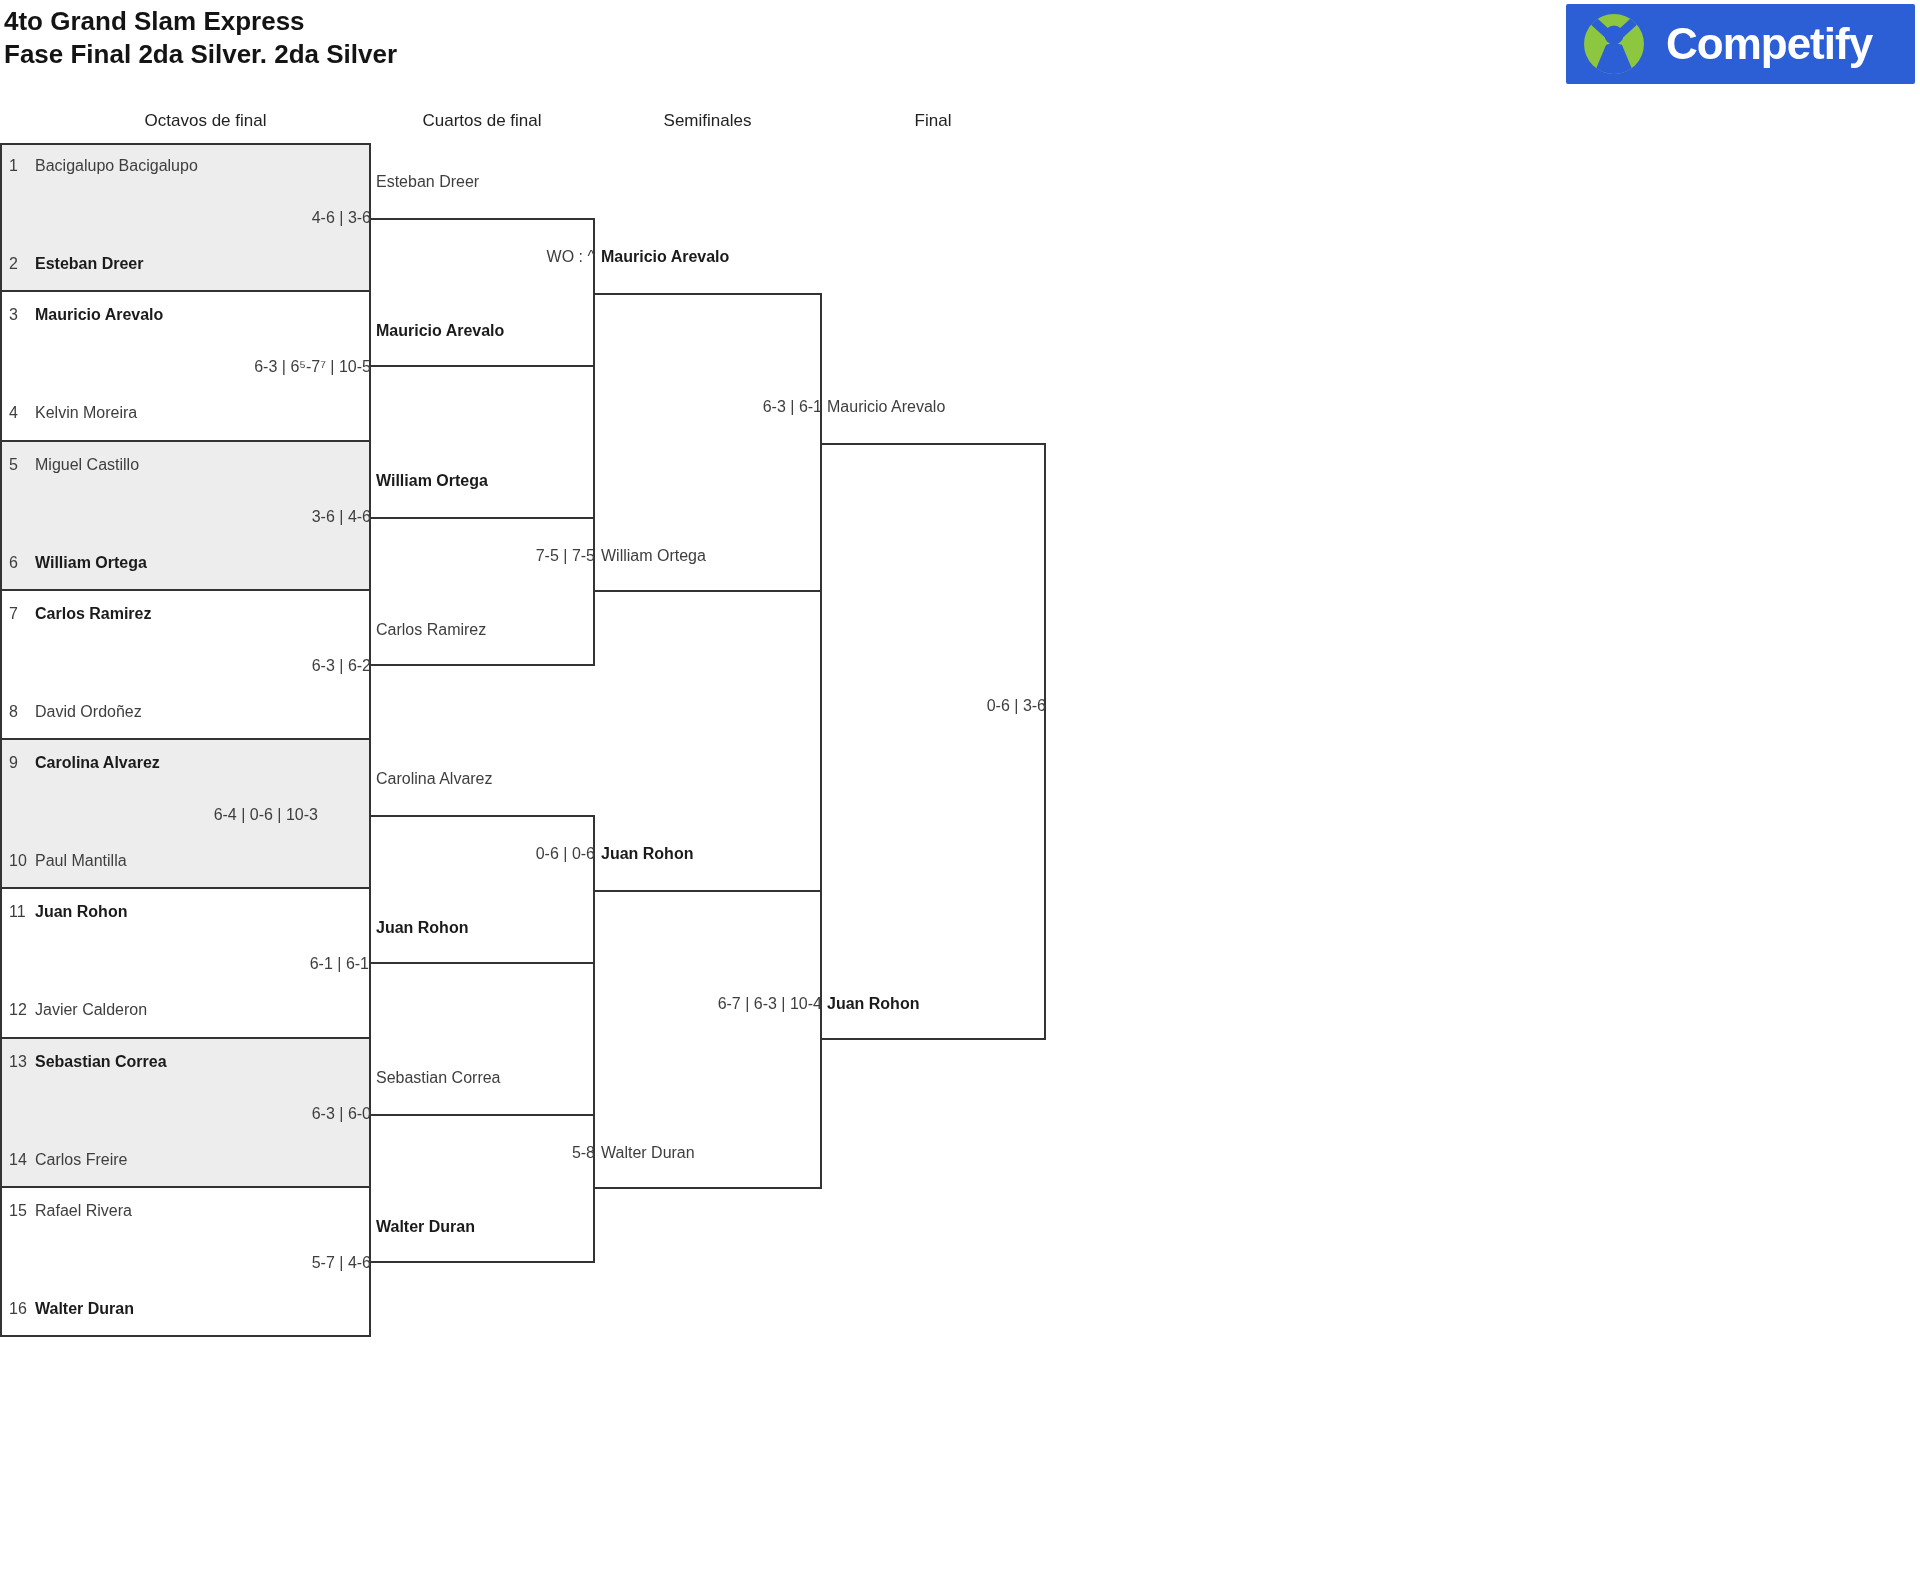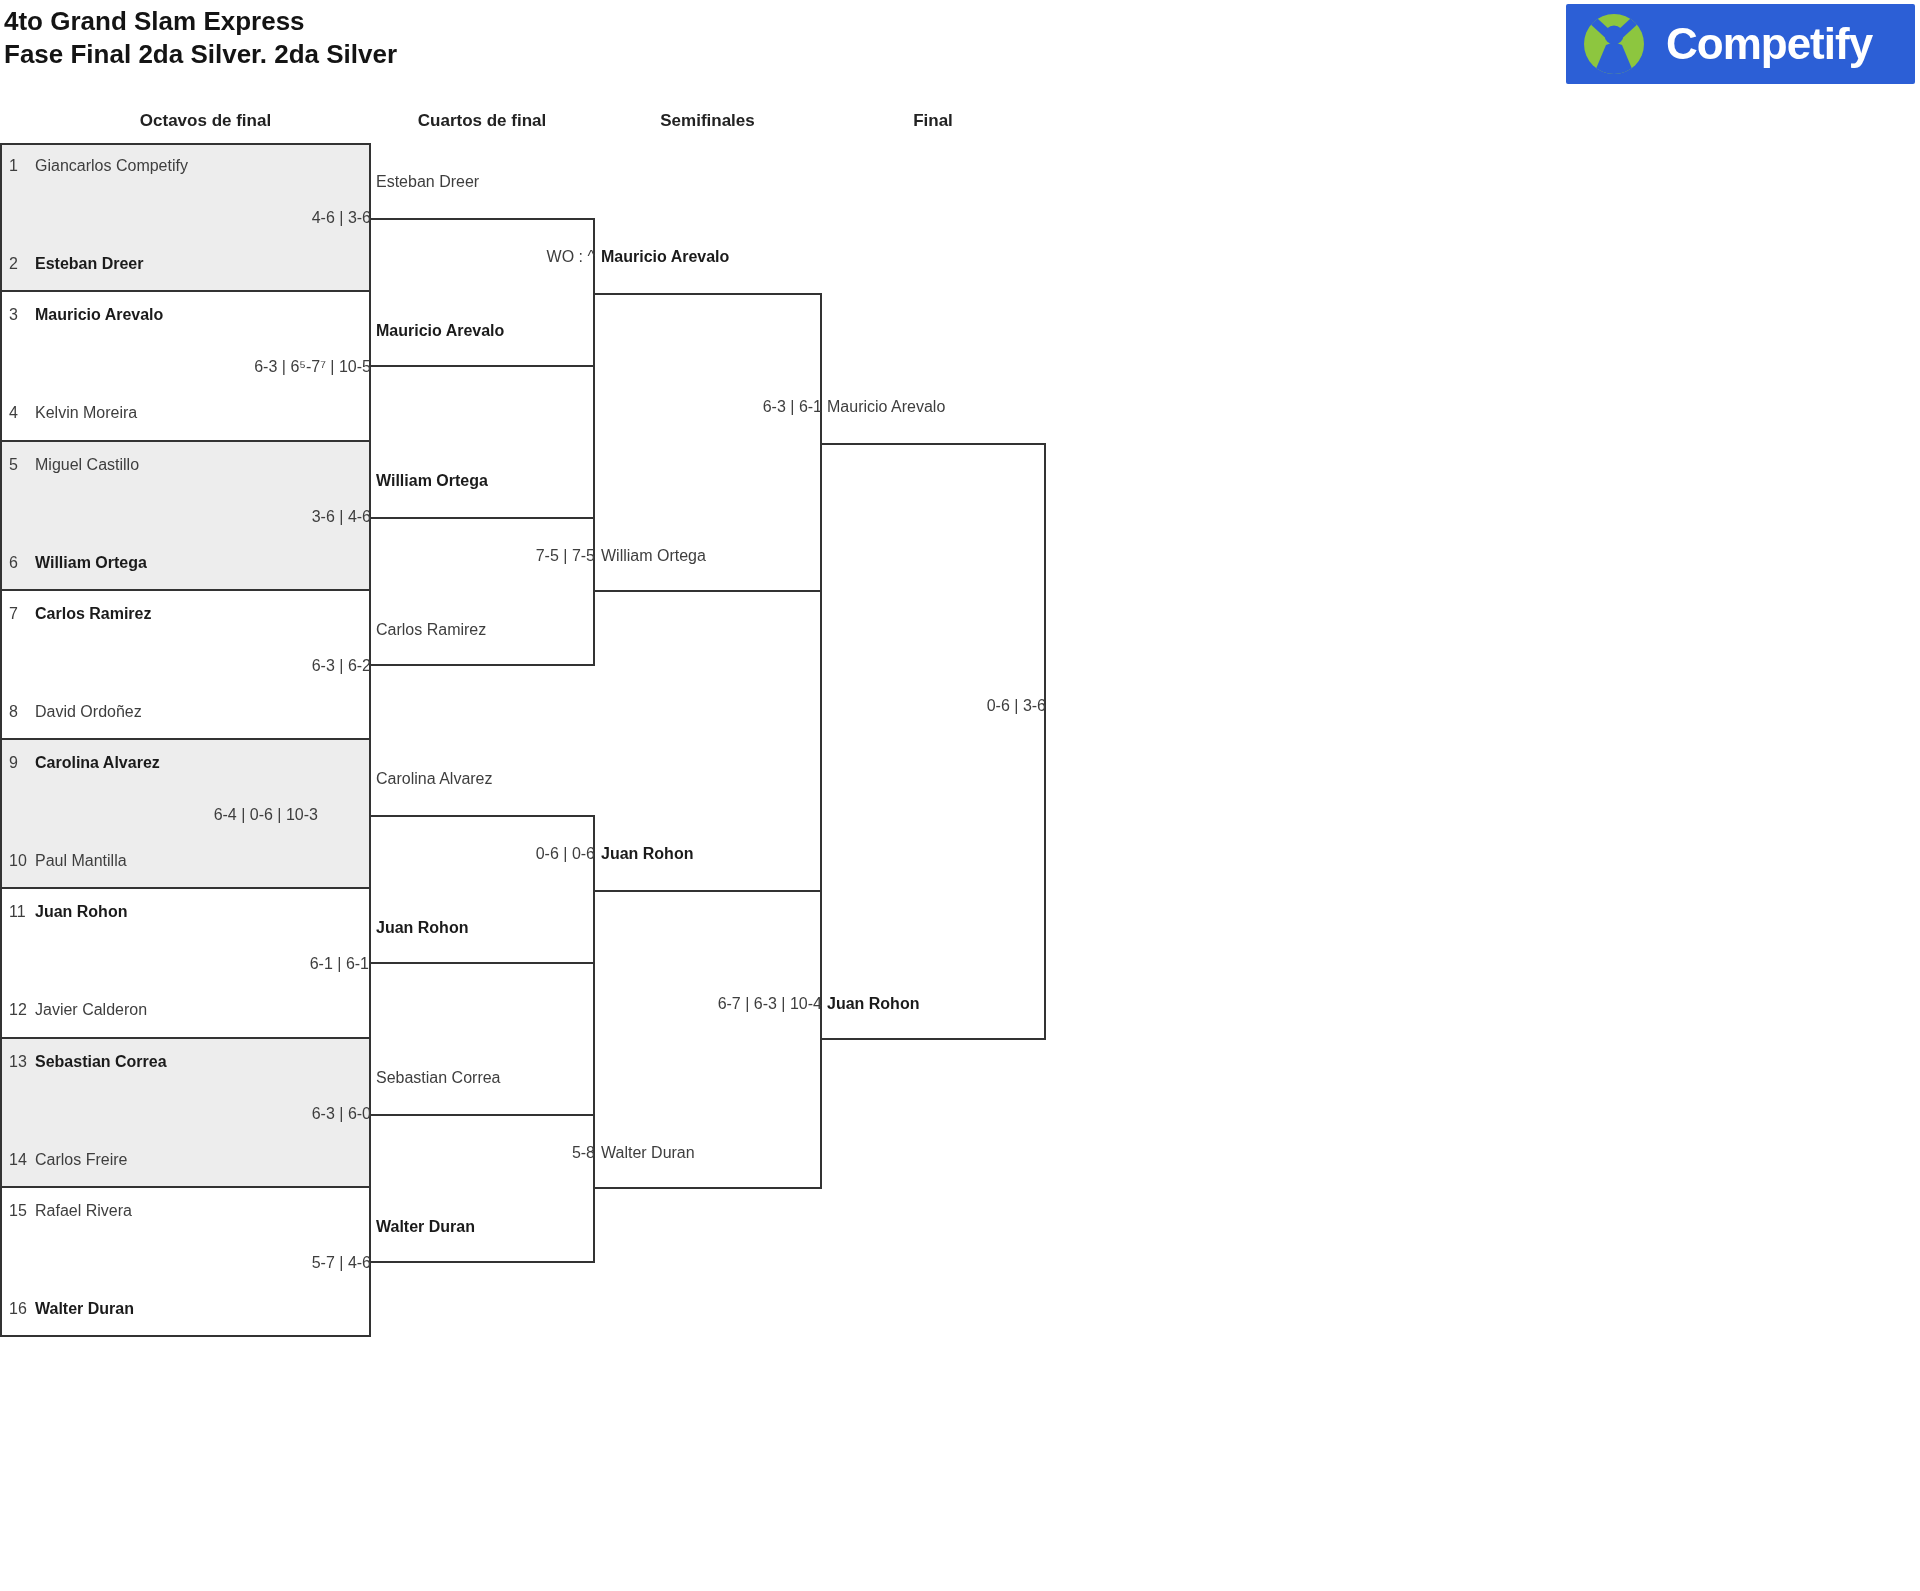--- a/index.html
+++ b/index.html
@@ -7,21 +7,21 @@
         font-family:"Liberation Sans","DejaVu Sans",sans-serif;}
   
   .title{position:absolute;left:4px;top:5px;font-size:26px;line-height:33px;
          font-weight:700;color:#141414;}
   
   .logo{position:absolute;left:1566px;top:4px;width:349px;height:80px;background:#2c5fd6;
         border-radius:2px;display:flex;align-items:center;}
   .logo-icon{width:64px;height:64px;margin-left:16px;flex:0 0 auto;}
   .logo-text{color:#ffffff;font-size:44px;font-weight:700;letter-spacing:-1px;margin-left:20px;}
   
-  .colhead{position:absolute;top:110px;font-size:17px;line-height:22px;font-weight:700;
+  .colhead{position:absolute;top:110px;font-size:17px;line-height:22px;font-weight:400;
            color:#222;text-align:center;}
   
   .box{position:absolute;box-sizing:border-box;border:2px solid #333;background:#fff;}
   .box.gray{background:#ededed;}
   .box.nt{border-top:none;}
   
   .t{position:absolute;font-size:16px;line-height:22px;color:#3e3e3e;white-space:nowrap;}
   .row{left:0;width:371px;display:flex;}
   .seed{flex:0 0 26px;padding-left:9px;color:#3e3e3e;font-weight:400;}
   .score{text-align:right;}
@@ -74,21 +74,21 @@
   <div class="box" style="left:369px;width:226px;top:815px;height:149px"></div>
   <div class="box" style="left:369px;width:226px;top:1114px;height:149px"></div>
 
   <div class="box" style="left:593px;width:229px;top:293px;height:299px"></div>
   <div class="box" style="left:593px;width:229px;top:890px;height:299px"></div>
 
   <div class="box" style="left:820px;width:226px;top:443px;height:597px"></div>
 
   <div class="t row" style="top:155px">
       <span class="seed">1</span>
-      <span>Giancarlos Competify</span>
+      <span>Bacigalupo Bacigalupo</span>
     </div>
   <div class="t score" style="top:207px;left:0;width:371px">4-6 | 3-6</div>
   <div class="t row" style="top:253px">
       <span class="seed">2</span>
       <span class="winner">Esteban Dreer</span>
     </div>
 
   <div class="t row" style="top:304px">
       <span class="seed">3</span>
       <span class="winner">Mauricio Arevalo</span>

